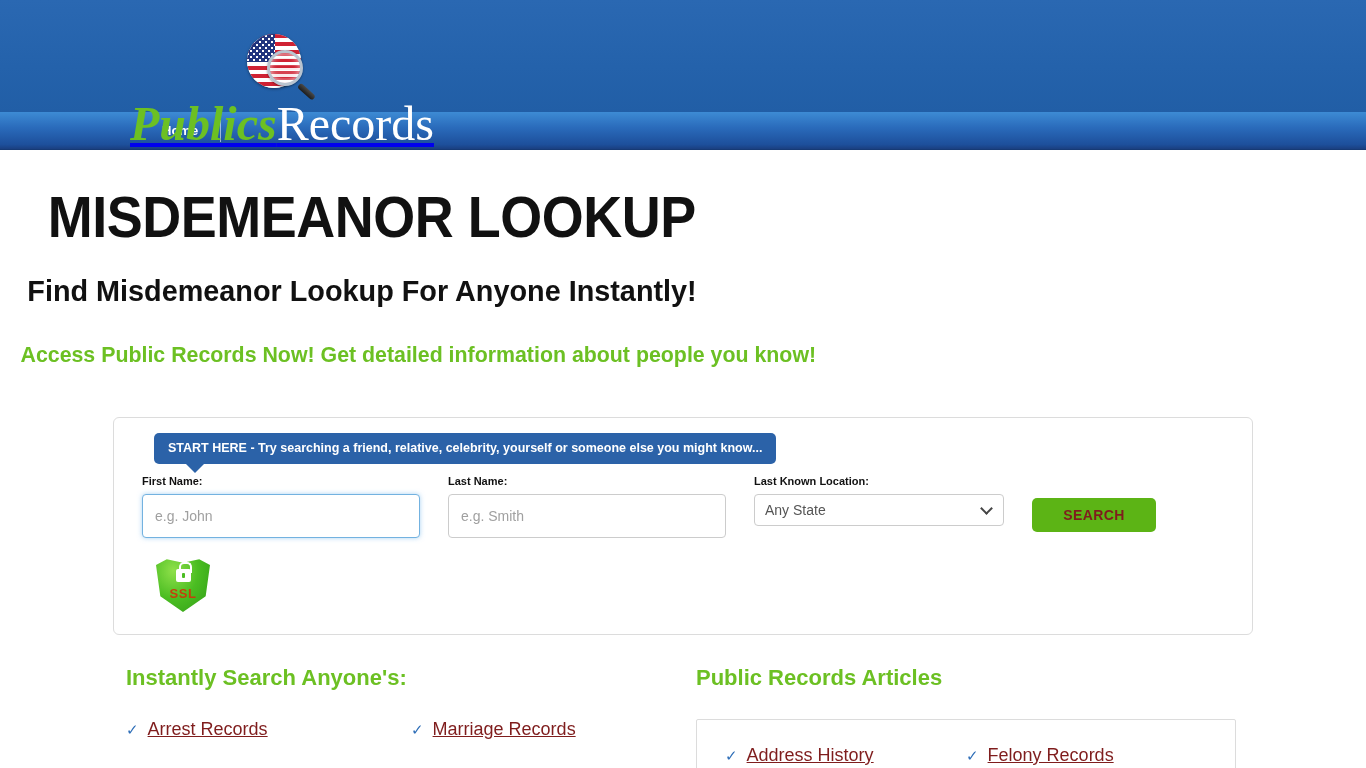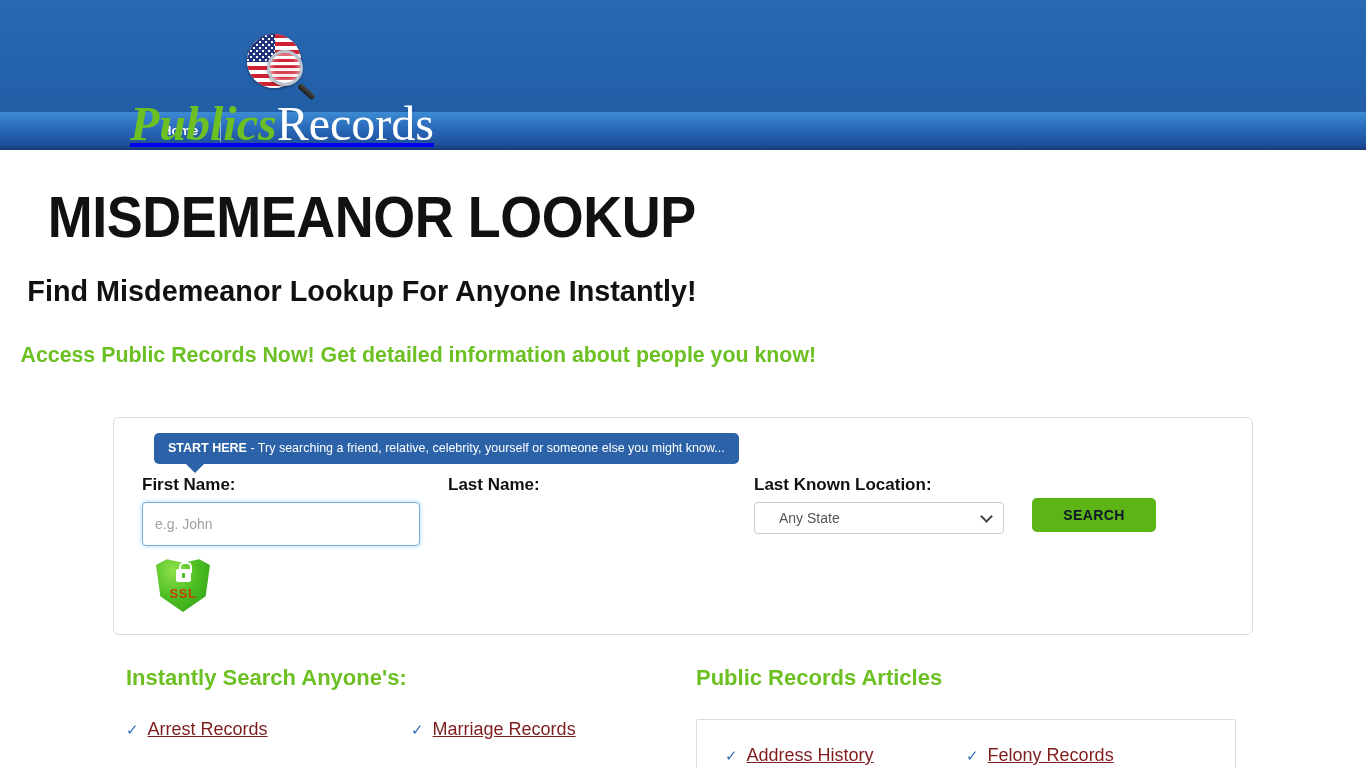--- a/index.html
+++ b/index.html
@@ -171,21 +171,21 @@
     left: 40px;
     top: 15px;
     background: #2b62a8;
     color: #ffffff;
     border-radius: 5px;
     padding: 8px 14px 9px 14px;
     font-size: 12.5px;
     white-space: nowrap;
   }
   .callout b { font-weight: bold; }
-  .callout .co-rest { font-weight: normal; }
+  .callout .co-rest { font-weight: bold; }
   .callout::after {
     content: "";
     position: absolute;
     left: 32px;
     bottom: -9px;
     border-left: 9px solid transparent;
     border-right: 9px solid transparent;
     border-top: 9px solid #2b62a8;
   }
 
@@ -198,21 +198,21 @@
     align-items: flex-start;
   }
   .field { position: relative; }
   .field-first { width: 278px; }
   .field-last  { width: 278px; margin-left: 28px; }
   .field-loc   { width: 250px; margin-left: 28px; }
   .field-btn   { margin-left: 28px; padding-top: 23px; }
 
   .field label {
     display: block;
-    font-size: 17px;
+    font-size: 11px;
     font-weight: bold;
     color: #111111;
     margin-bottom: 7px;
     white-space: nowrap;
   }
   .txt-input {
     width: 100%;
     height: 32px;
     padding: 21px 12px;
     font-size: 14px;
@@ -224,21 +224,21 @@
     outline: none;
   }
   .txt-input::placeholder { color: #a0a0a0; }
   .txt-input.focused {
     border-color: #73b2e0;
     box-shadow: 0 0 5px rgba(102,175,233,.55);
   }
   .sel-input {
     width: 100%;
     height: 32px;
-    padding: 4px 24px;
+    padding: 4px 10px;
     font-size: 14px;
     color: #555555;
     border: 1px solid #cccccc;
     border-radius: 4px;
     background: #ffffff;
     font-family: "Liberation Sans", sans-serif;
     appearance: none;
     -webkit-appearance: none;
   }
   .sel-wrap { position: relative; }
@@ -254,21 +254,21 @@
     left: 0; top: 0;
     width: 7px; height: 7px;
     border-right: 2px solid #444;
     border-bottom: 2px solid #444;
     transform: rotate(45deg);
   }
   .search-btn {
     width: 124px;
     height: 34px;
     background: #5cb415;
-    color: #0f172a;
+    color: #7f1d1d;
     border: none;
     border-radius: 5px;
     font-size: 14px;
     font-weight: bold;
     letter-spacing: .4px;
     cursor: pointer;
     font-family: "Liberation Sans", sans-serif;
   }
 
   
@@ -405,20 +405,21 @@
 
   <div class="fields">
 
     <div class="field field-first">
       <label>First Name:</label>
       <input class="txt-input focused" type="text" placeholder="e.g. John" style="">
     </div>
 
     <div class="field field-last">
       <label>Last Name:</label>
+      <input class="txt-input" type="text" placeholder="e.g. Smith" style="">
     </div>
 
     <div class="field field-loc">
       <label>Last Known Location:</label>
       <div class="sel-wrap">
         <select class="sel-input">
           <option>Any State</option>
         </select>
         <span class="sel-caret"></span>
       </div>

